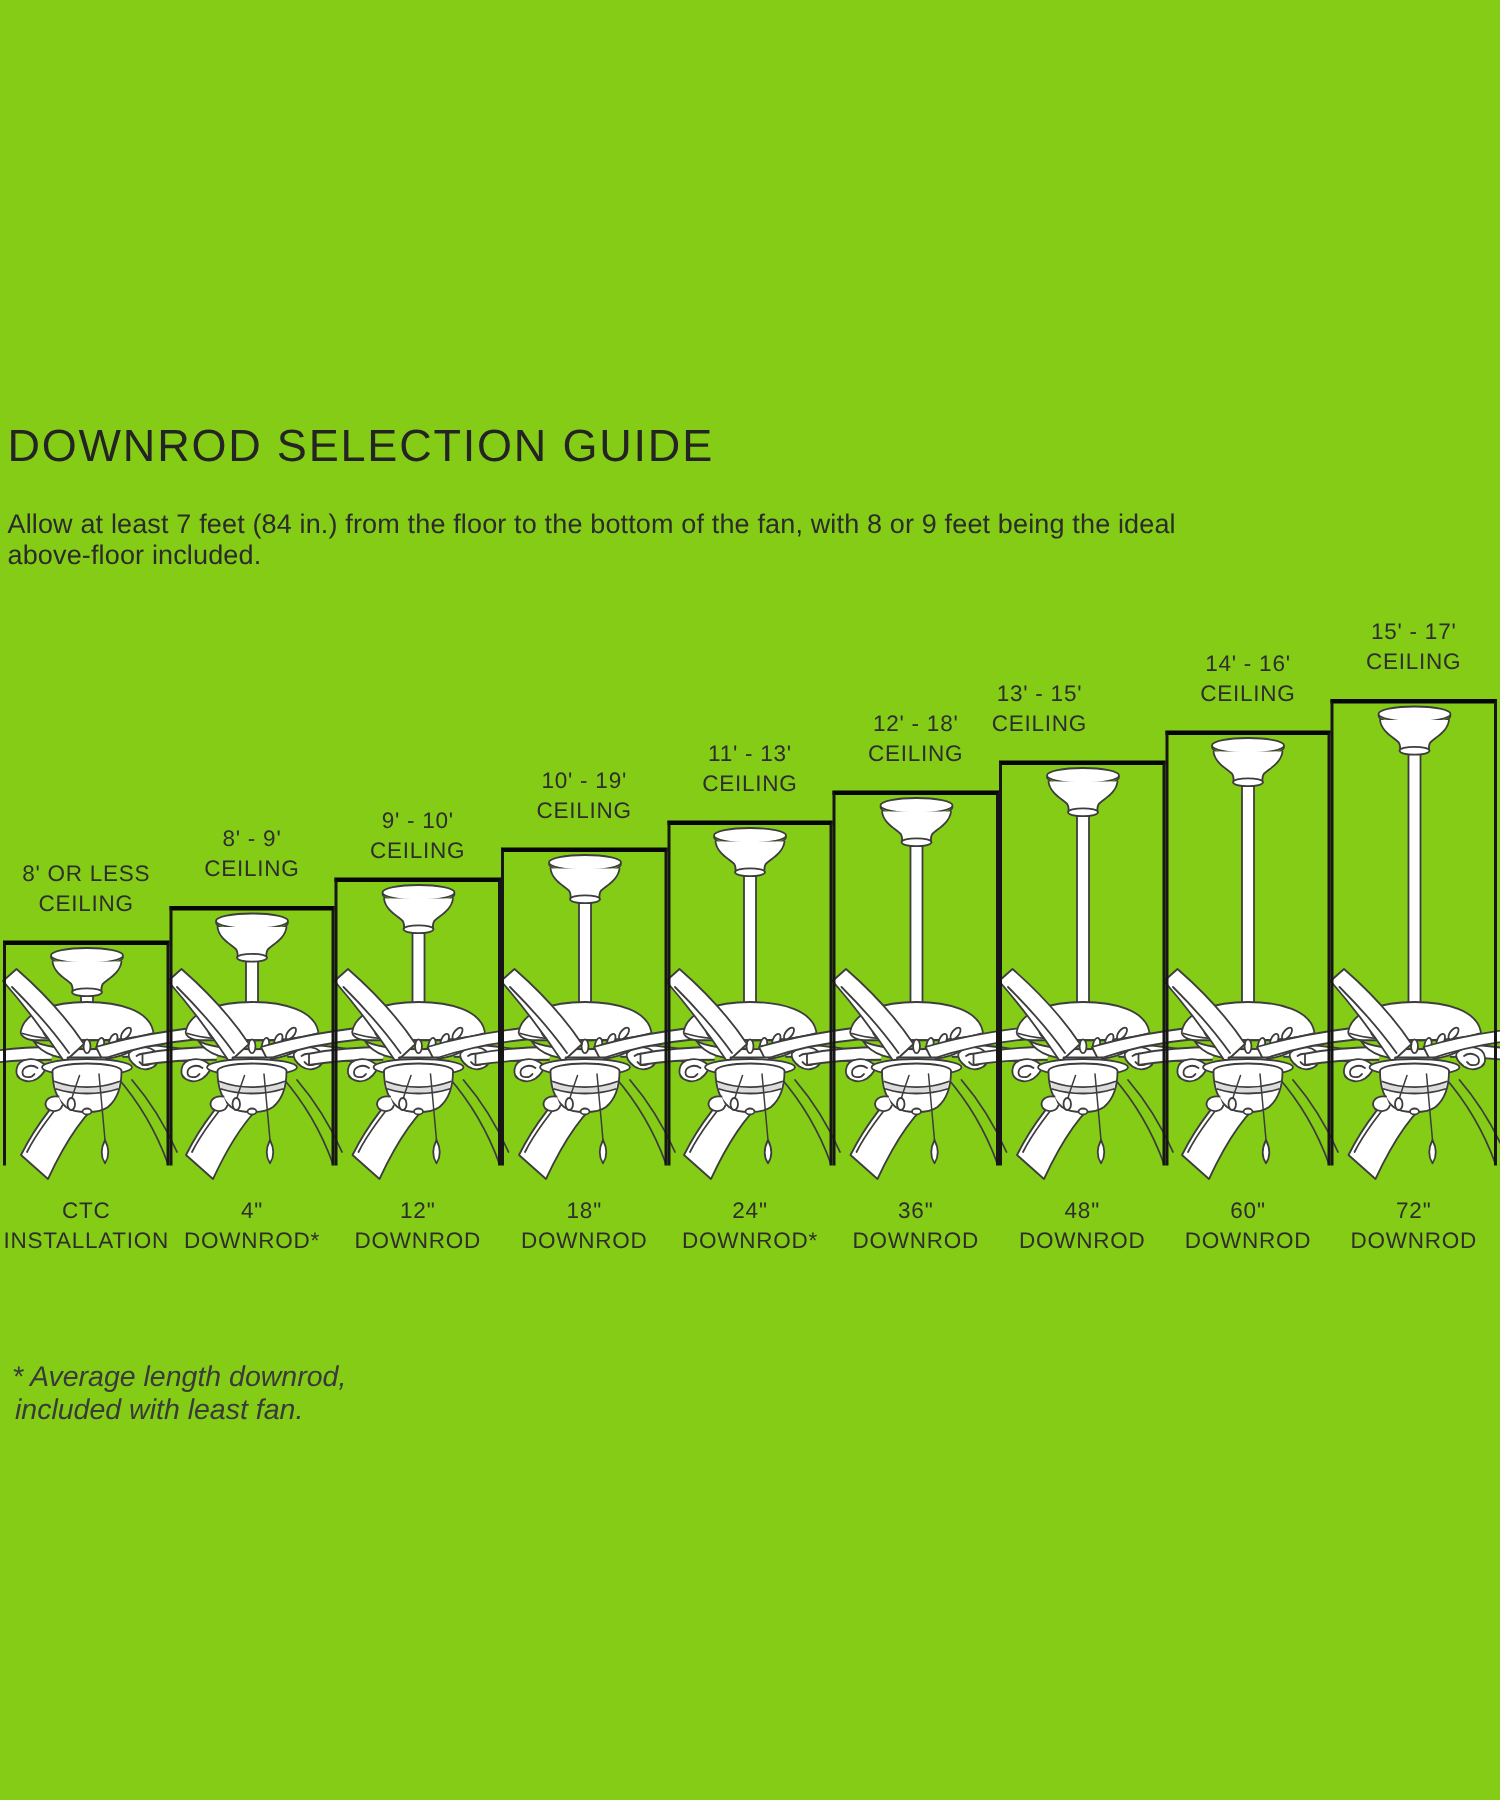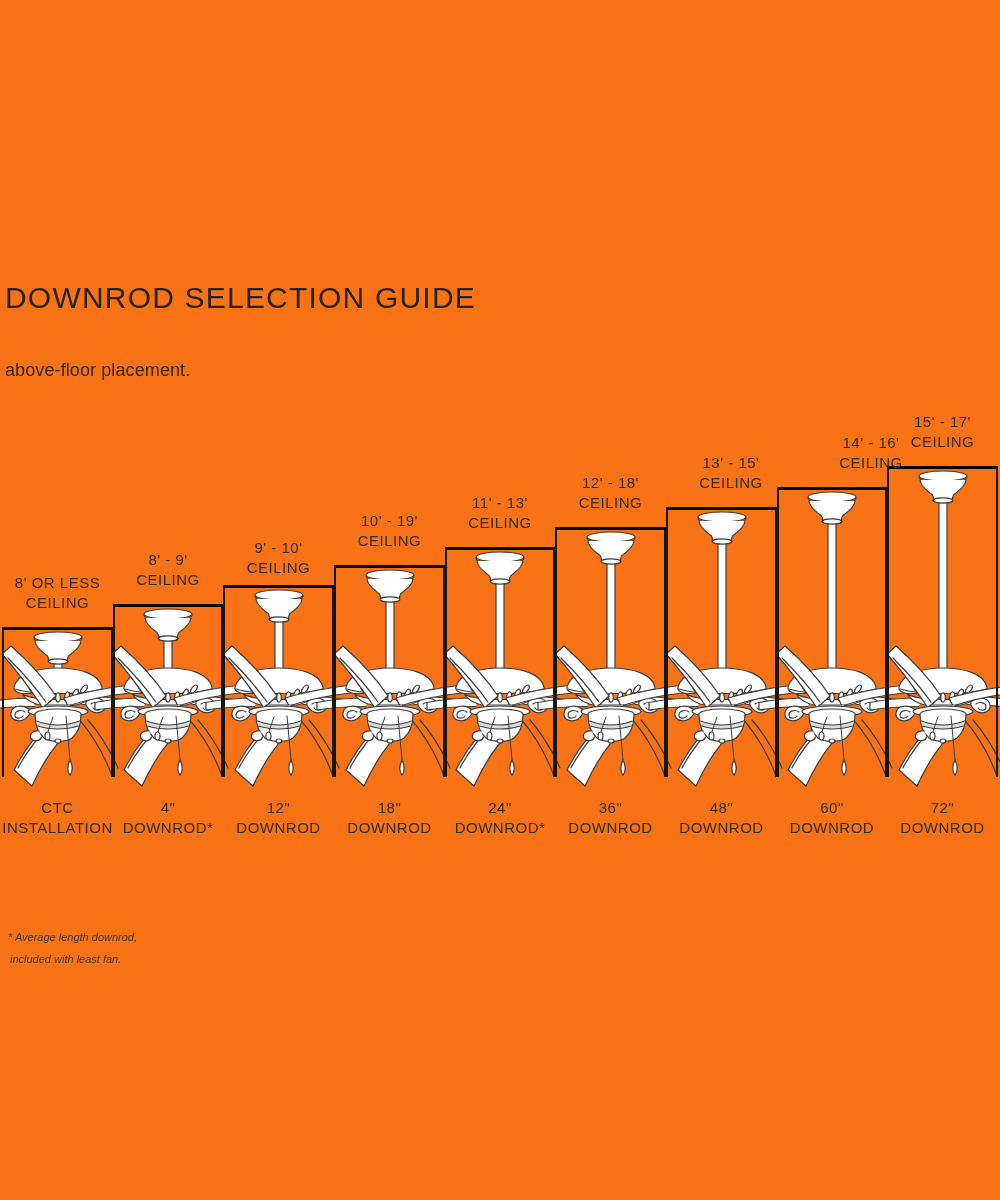--- a/index.html
+++ b/index.html
@@ -1,27 +1,27 @@
 <!DOCTYPE html>
 <html><head>
 <meta charset="utf-8">
 <style>
   html,body{margin:0;padding:0;background:#fff;}
   body{width:1000px;height:1200px;overflow:hidden;font-family:"Liberation Sans",sans-serif;}
-  .page{position:relative;width:1000px;height:1200px;overflow:hidden;background:#f97316;}
+  .page{position:relative;width:1000px;height:1200px;overflow:hidden;background:#84cc16;}
   .title{position:absolute;left:5px;top:261px;font-size:30px;line-height:34px;
          letter-spacing:1.2px;font-weight:400;color:#242424;}
   .desc{position:absolute;left:5px;top:321px;width:940px;font-size:18px;line-height:21px;
         letter-spacing:.1px;color:#2b2b2b;}
   .box{position:absolute;box-sizing:border-box;border:2px solid #161616;
        border-top:3px solid #060606;border-bottom:none;z-index:3;background:transparent;}
   .fan{position:absolute;z-index:2;overflow:visible;}
   .lab{position:absolute;width:170px;margin-left:-85px;text-align:center;font-size:15px;
        line-height:20px;letter-spacing:.5px;color:#2e2e2e;z-index:4;white-space:nowrap;}
-  .foot{position:absolute;left:8px;top:894px;font-size:11px;line-height:22px;
+  .foot{position:absolute;left:8px;top:876px;font-size:19px;line-height:22px;
         font-style:italic;color:#3a3a3a;margin-top:32px;}
   .defs{position:absolute;width:0;height:0;overflow:hidden;}
 </style>
 </head>
 <body>
 
 <div class="page">
 
   <svg class="defs" xmlns="http://www.w3.org/2000/svg">
     <defs>
@@ -77,21 +77,21 @@
         <path d="M -5 49 C -7 55 -9 60 -10 64" stroke-width="1"></path>
         <ellipse cx="-10.5" cy="68" rx="2.5" ry="4" fill="#fff"></ellipse>
         <path d="M 8 48 L 12 92" stroke-width="1"></path>
         <path d="M 12 92 C 9.5 97 9 103 12 107.5 C 15 103 14.5 97 12 92 Z" fill="#fff"></path>
       </g>
     </defs>
   </svg>
 
   <h1 class="title">DOWNROD SELECTION GUIDE</h1>
 
-  <p class="desc"><br><span>above-floor placement.</span></p>
+  <p class="desc"><span>Allow at least 7 feet (84 in.) from the floor to the bottom of the fan, with 8 or 9 feet being the ideal</span><br><span>above-floor included.</span></p>
 
   <div id="diagram">
       <svg class="fan" viewBox="-75 0 150 150" width="150" height="150" style="left: -17.5px; top: 627px;">
         <rect x="-4" width="8" y="34" height="9" fill="#fff" stroke="#3d3d3d" stroke-width="1.2"></rect>
         <use href="#fan-canopy" y="5"></use>
         <use href="#fan-body" y="41"></use>
       </svg>
       <div class="box" style="left: 2px; top: 627px; width: 111px; height: 150px;"></div>
       <div class="lab" style="left: 57.5px; top: 573px;">
         <div>8' OR LESS</div>
@@ -170,35 +170,35 @@
       <div class="lab" style="left: 610.5px; top: 798px;">
         <div>36"</div>
         <div>DOWNROD</div>
       </div>
       <svg class="fan" viewBox="-75 0 150 270" width="150" height="270" style="left: 646.5px; top: 507px;">
         <rect x="-4" width="8" y="34" height="129" fill="#fff" stroke="#3d3d3d" stroke-width="1.2"></rect>
         <use href="#fan-canopy" y="5"></use>
         <use href="#fan-body" y="161"></use>
       </svg>
       <div class="box" style="left: 666px; top: 507px; width: 111px; height: 270px;"></div>
-      <div class="lab" style="left: 731px; top: 453px;">
+      <div class="lab" style="left: 693px; top: 453px;">
         <div>13' - 15'</div>
         <div>CEILING</div>
       </div>
       <div class="lab" style="left: 721.5px; top: 798px;">
         <div>48"</div>
         <div>DOWNROD</div>
       </div>
       <svg class="fan" viewBox="-75 0 150 290" width="150" height="290" style="left: 757px; top: 487px;">
         <rect x="-4" width="8" y="34" height="149" fill="#fff" stroke="#3d3d3d" stroke-width="1.2"></rect>
         <use href="#fan-canopy" y="5"></use>
         <use href="#fan-body" y="181"></use>
       </svg>
       <div class="box" style="left: 777px; top: 487px; width: 110px; height: 290px;"></div>
-      <div class="lab" style="left: 871px; top: 433px;">
+      <div class="lab" style="left: 832px; top: 433px;">
         <div>14' - 16'</div>
         <div>CEILING</div>
       </div>
       <div class="lab" style="left: 832px; top: 798px;">
         <div>60"</div>
         <div>DOWNROD</div>
       </div>
       <svg class="fan" viewBox="-75 0 150 311" width="150" height="311" style="left: 867.5px; top: 466px;">
         <rect x="-4" width="8" y="34" height="170" fill="#fff" stroke="#3d3d3d" stroke-width="1.2"></rect>
         <use href="#fan-canopy" y="5"></use>

